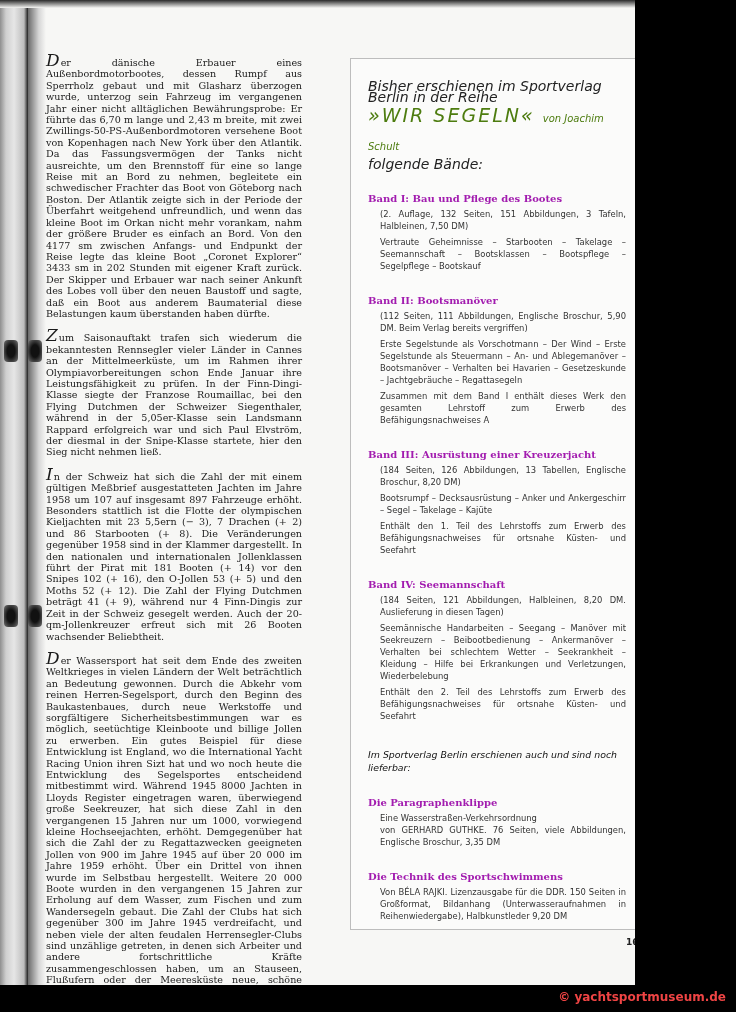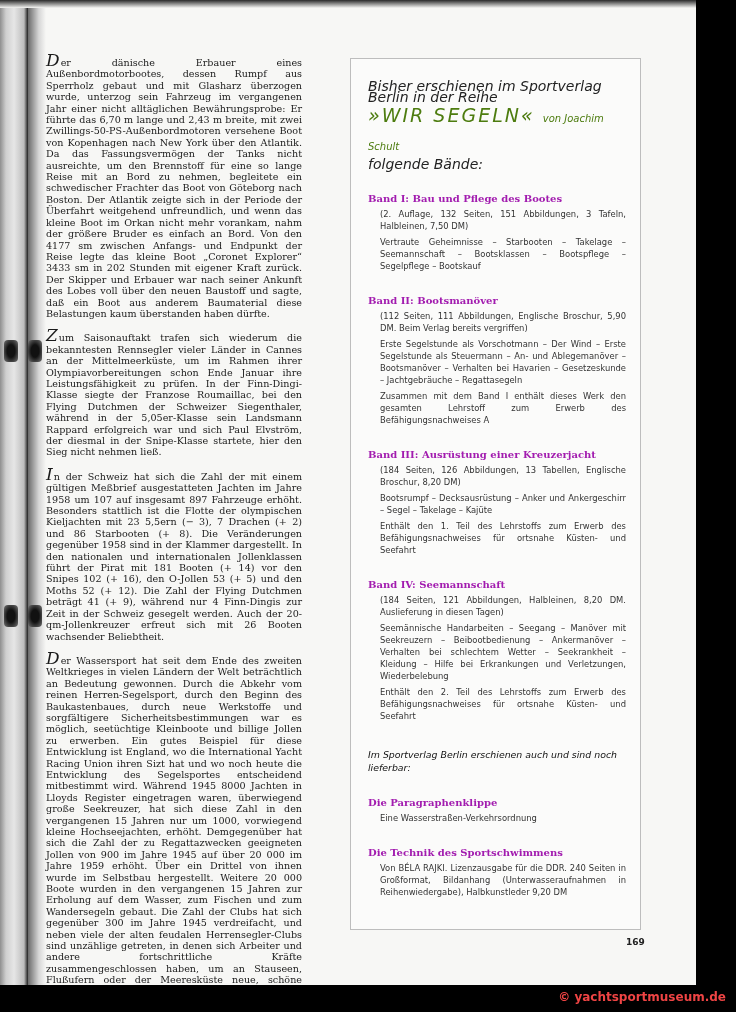--- a/index.html
+++ b/index.html
@@ -1,17 +1,17 @@
 <!DOCTYPE html>
 <html><head>
 <meta charset="utf-8">
 <style>
   html, body { margin:0; padding:0; }
   body { width:736px; height:1012px; position:relative; overflow:hidden; background:#000; font-family:"DejaVu Serif", serif; }
-  .scan { position:absolute; left:0; top:0; width:696px; height:985px; background:#f7f7f5; overflow:hidden; }
+  .scan { position:absolute; left:0; top:0; width:635px; height:985px; background:#f7f7f5; overflow:hidden; }
   .prev-page { position:absolute; left:0; top:0; width:28px; height:985px;
     background:linear-gradient(to right,#8f8f8f 0,#cfcfcf 6px,#e6e6e6 14px,#bdbdbd 24px,#444 27px,#222 28px); }
   .gutter-shadow { position:absolute; left:28px; top:0; width:18px; height:985px;
     background:linear-gradient(to right,#6a6a6a,#d6d6d6 60%,rgba(247,247,245,0)); }
   .top-shadow { position:absolute; left:0; top:0; width:736px; height:8px; background:linear-gradient(#2a2a2a,#f7f7f5); }
   .page-stack { position:absolute; left:700px; top:0; width:36px; height:985px;
     background:repeating-linear-gradient(to right,#9a9a9a 0,#d8d8d8 2px,#7a7a7a 3px,#c4c4c4 5px,#555 6px,#aaa 7px); }
   .stack-edge { position:absolute; left:697px; top:0; width:3px; height:985px; background:#8a8a8a; }
   .clip { position:absolute; width:14px; height:22px; background:radial-gradient(#111 40%,#333 60%,#777); border-radius:4px; }
   .bar { position:absolute; left:0; top:985px; width:736px; height:27px; background:#000; }
@@ -81,24 +81,25 @@
         <div class="band-p">(184 Seiten, 121 Abbildungen, Halbleinen, 8,20 DM. Auslieferung in diesen Tagen)</div>
         <div class="band-p">Seemännische Handarbeiten – Seegang – Manöver mit Seekreuzern – Beibootbedienung – Ankermanöver – Verhalten bei schlechtem Wetter – Seekrankheit – Kleidung – Hilfe bei Erkrankungen und Verletzungen, Wiederbelebung</div>
         <div class="band-p">Enthält den 2. Teil des Lehrstoffs zum Erwerb des Befähigungsnachweises für ortsnahe Küsten- und Seefahrt</div>
       </div>
 
       <div class="lieferbar">Im Sportverlag Berlin erschienen auch und sind noch lieferbar:</div>
 
       <div>
         <div class="band-title">Die Paragraphenklippe</div>
         <div class="band-p" style="margin-bottom:0">Eine Wasserstraßen-Verkehrsordnung</div>
+        <div class="band-p">von GERHARD GUTHKE. 76 Seiten, viele Abbildungen, Englische Broschur, 3,35 DM</div>
       </div>
       <div>
         <div class="band-title">Die Technik des Sportschwimmens</div>
-        <div class="band-p">Von BÉLA RAJKI. Lizenzausgabe für die DDR. 240 Seiten in Großformat, Bildanhang (Unterwasseraufnahmen in Reihenwiedergabe), Halbkunstleder 9,20 DM</div>
+        <div class="band-p">Von BÉLA RAJKI. Lizenzausgabe für die DDR. 150 Seiten in Großformat, Bildanhang (Unterwasseraufnahmen in Reihenwiedergabe), Halbkunstleder 9,20 DM</div>
       </div>
     </div>
   </div>
 
   <div class="page-num">169</div>
 </div>
 
 <div class="bar"></div>
 <div class="copyright">© yachtsportmuseum.de</div>
 

